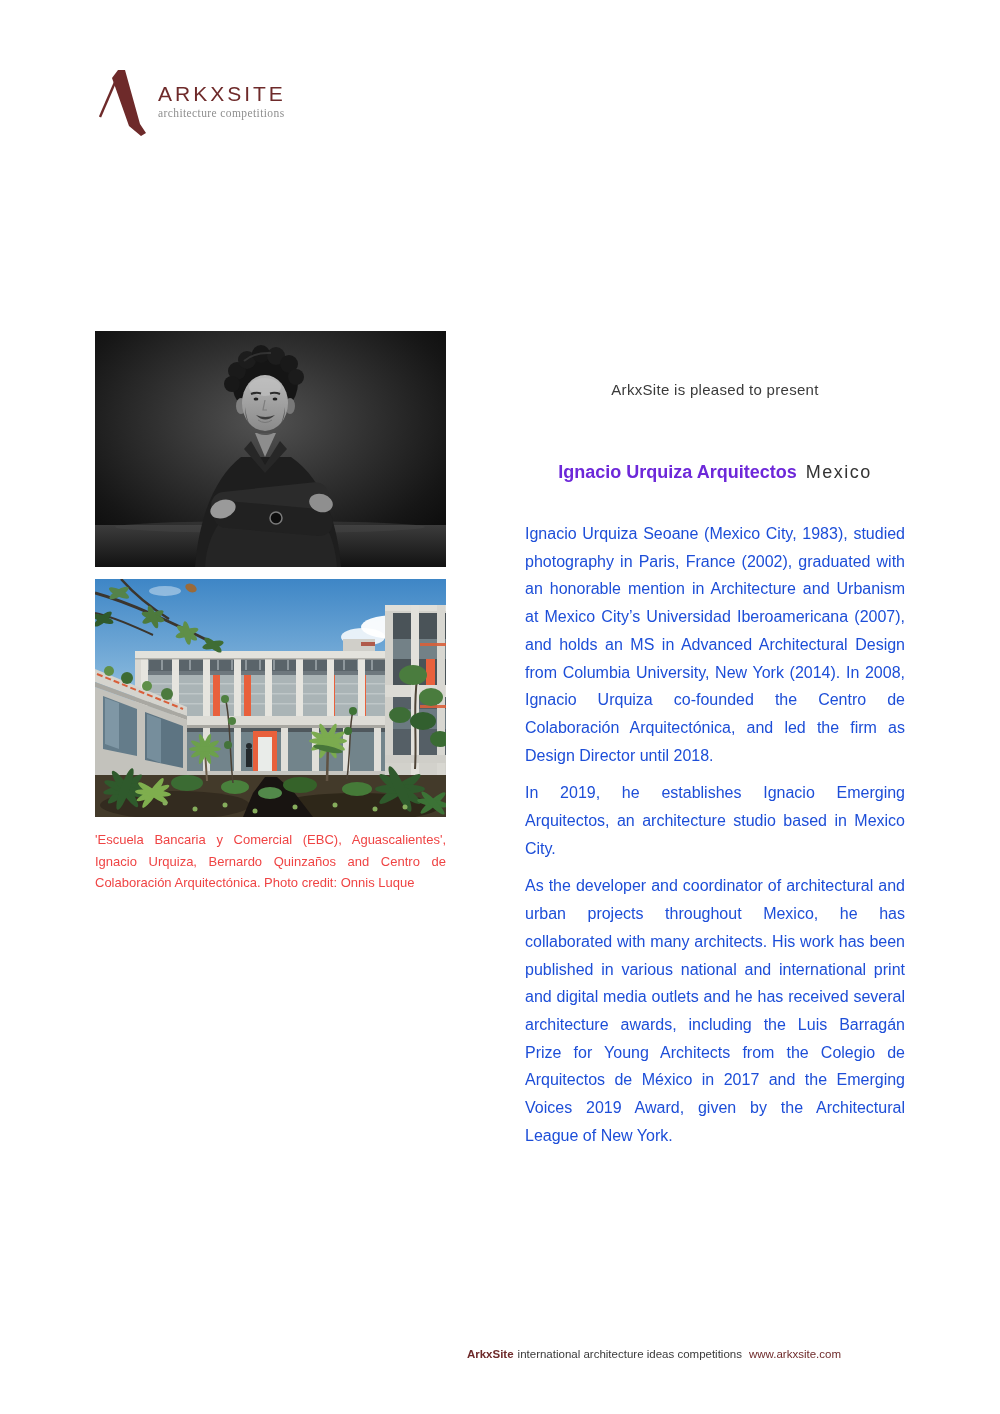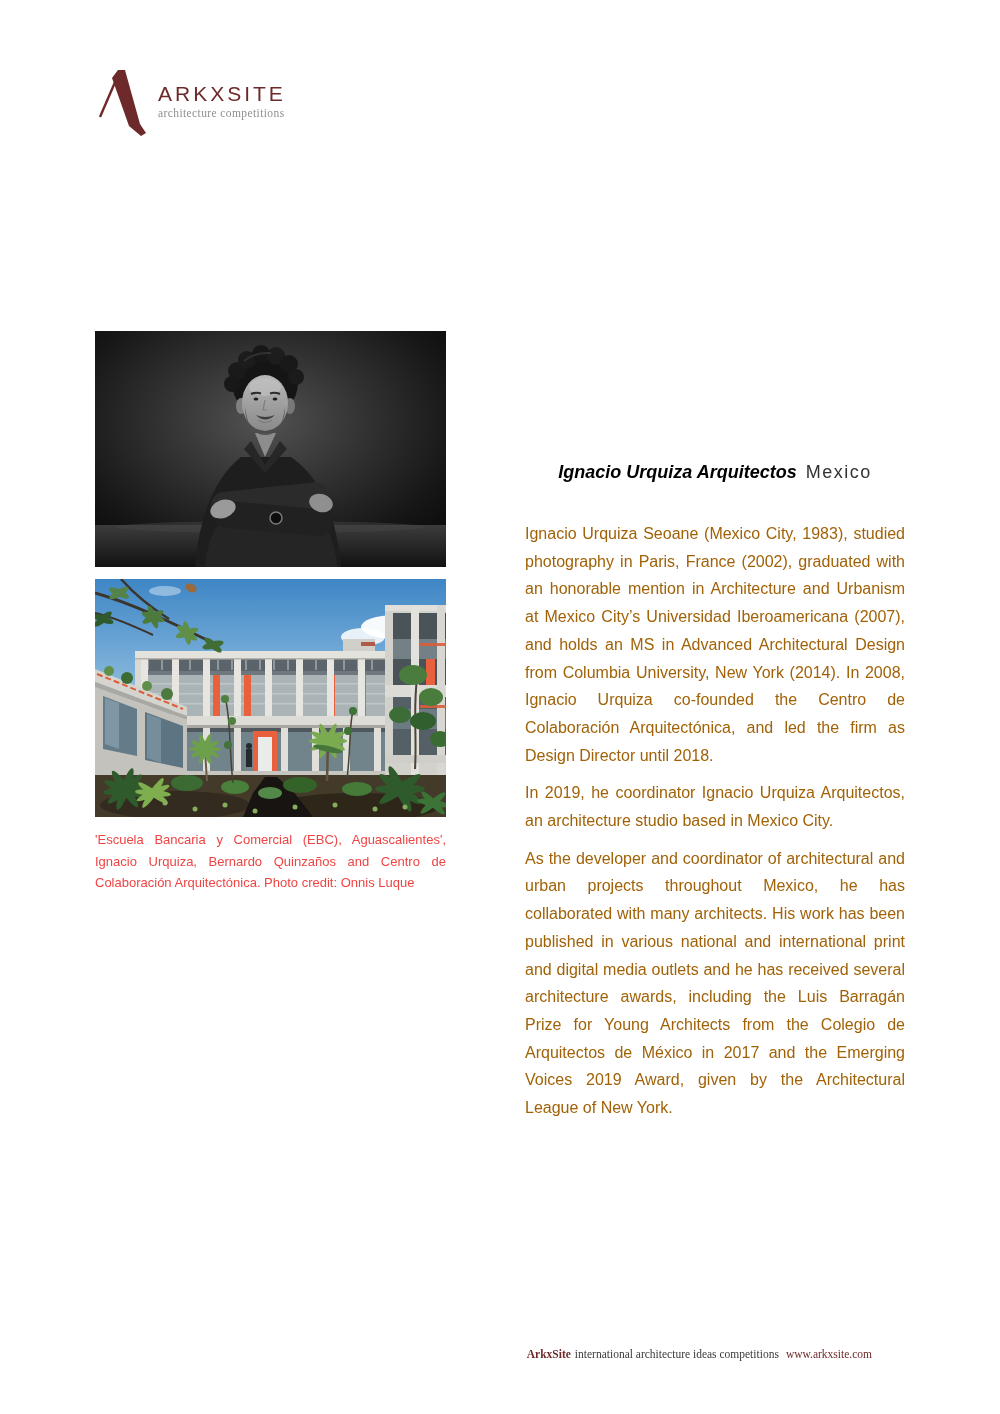--- a/index.html
+++ b/index.html
@@ -1,17 +1,17 @@
 <!DOCTYPE html>
 <html><head>
 <meta charset="utf-8">
 <style>
   html,body{margin:0;padding:0;background:#ffffff;}
   .page{position:relative;width:920px;height:1414px;background:#ffffff;overflow:hidden;
-        font-family:"Liberation Sans", sans-serif;padding-left:47px;}
+        font-family:"Liberation Sans", sans-serif;}
 
   
   .logo{position:absolute;left:96px;top:68px;display:flex;align-items:flex-start;}
   .logo-mark{width:50px;height:68px;display:block;}
   .logo-text{margin-left:12px;padding-top:16px;}
   .brand{font-size:21px;letter-spacing:3px;color:#6e2a2a;font-weight:400;line-height:20px;}
   .tagline{font-size:11.5px;color:#8f8f8f;letter-spacing:0.4px;margin-top:3px;font-family:Liberation Serif, serif;}
 
   
   .portrait{position:absolute;left:95px;top:331px;width:351px;height:236px;margin:0;}
@@ -23,29 +23,29 @@
   
   .content{position:absolute;left:525px;top:0;width:380px;height:1414px;}
   .title{position:absolute;top:330px;left:0;width:100%;margin:0;text-align:center;
          font-size:20px;color:#26262a;font-weight:400;white-space:nowrap;}
   .t-bold{font-weight:700;margin-right:7px;}
   .t-reg{font-weight:400;letter-spacing:1px;}
   .subtitle{position:absolute;top:381px;left:0;width:100%;margin:0;text-align:center;
             font-size:15px;color:#3a3a3a;letter-spacing:0.3px;}
   .jury{position:absolute;top:462px;left:0;width:100%;margin:0;text-align:center;
         font-size:18px;font-weight:400;white-space:nowrap;}
-  .j-name{color:#000000;font-weight:700;font-style:italic;}
+  .j-name{color:#6d28d9;font-weight:700;}
   .j-country{color:#333333;letter-spacing:1.5px;margin-left:9px;}
   .bio{position:absolute;top:520px;left:0;width:100%;
-       font-size:16px;line-height:27.7px;color:#a16207;text-align:justify;}
+       font-size:16px;line-height:27.7px;color:#1d4ed8;text-align:justify;}
   .bio p{margin:0 0 10px 0;}
 
   
-  .footer{position:absolute;right:95px;top:1348px;white-space:nowrap;
-          font-size:11.5px;color:#3a3a3a;font-family:Liberation Serif, serif;}
+  .footer{position:absolute;right:79px;top:1348px;white-space:nowrap;
+          font-size:11.5px;color:#3a3a3a;}
   .f-brand{color:#6e2a2a;font-weight:700;margin-right:4px;}
   .f-text{margin-right:7px;}
   .f-url{color:#6e2a2a;text-decoration:none;}
 </style>
 </head>
 <body>
 
 <div class="page">
 
   <header class="logo">
@@ -339,26 +339,27 @@
         <ellipse cx="8" cy="40" rx="11" ry="3.5" transform="rotate(-40 8 40)"></ellipse>
           <ellipse cx="8" cy="40" rx="11" ry="3.5" transform="rotate(20 8 40)"></ellipse>
       </g>
       <ellipse cx="96" cy="9" rx="6" ry="4" fill="#9a6a3a" transform="rotate(25 96 9)"></ellipse>
     </svg>
   </figure>
 
   <p class="caption">'Escuela Bancaria y Comercial (EBC), Aguascalientes', Ignacio Urquiza, Bernardo Quinzaños and Centro de Colaboración Arquitectónica. Photo credit: Onnis Luque</p>
 
   <section class="content">
+    <p class="subtitle">ArkxSite is pleased to present</p>
     <h2 class="jury">
       <span class="j-name">Ignacio Urquiza Arquitectos</span><span class="j-country">Mexico</span>
     </h2>
     <div class="bio">
       <p>Ignacio Urquiza Seoane (Mexico City, 1983), studied photography in Paris, France (2002), graduated with an honorable mention in Architecture and Urbanism at Mexico City’s Universidad Iberoamericana (2007), and holds an MS in Advanced Architectural Design from Columbia University, New York (2014). In 2008, Ignacio Urquiza co-founded the Centro de Colaboración Arquitectónica, and led the firm as Design Director until 2018.</p>
-      <p>In 2019, he coordinator Ignacio Urquiza Arquitectos, an architecture studio based in Mexico City.</p>
+      <p>In 2019, he establishes Ignacio Emerging Arquitectos, an architecture studio based in Mexico City.</p>
       <p>As the developer and coordinator of architectural and urban projects throughout Mexico, he has collaborated with many architects. His work has been published in various national and international print and digital media outlets and he has received several architecture awards, including the Luis Barragán Prize for Young Architects from the Colegio de Arquitectos de México in 2017 and the Emerging Voices 2019 Award, given by the Architectural League of New York.</p>
     </div>
   </section>
 
   <footer class="footer">
     <span class="f-brand">ArkxSite</span><span class="f-text">international architecture ideas competitions</span><span class="f-url">www.arkxsite.com</span>
   </footer>
 
 </div>
 

